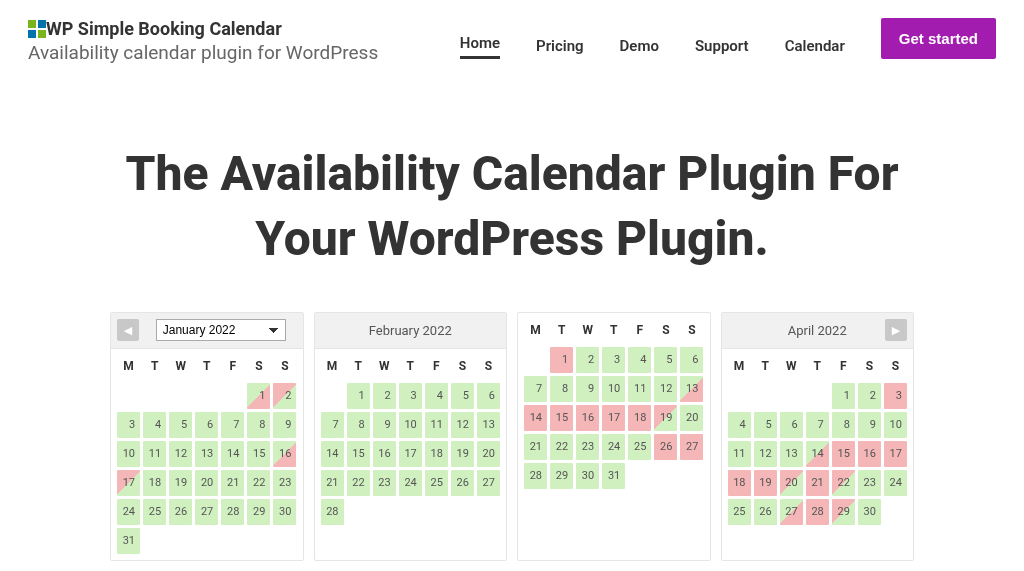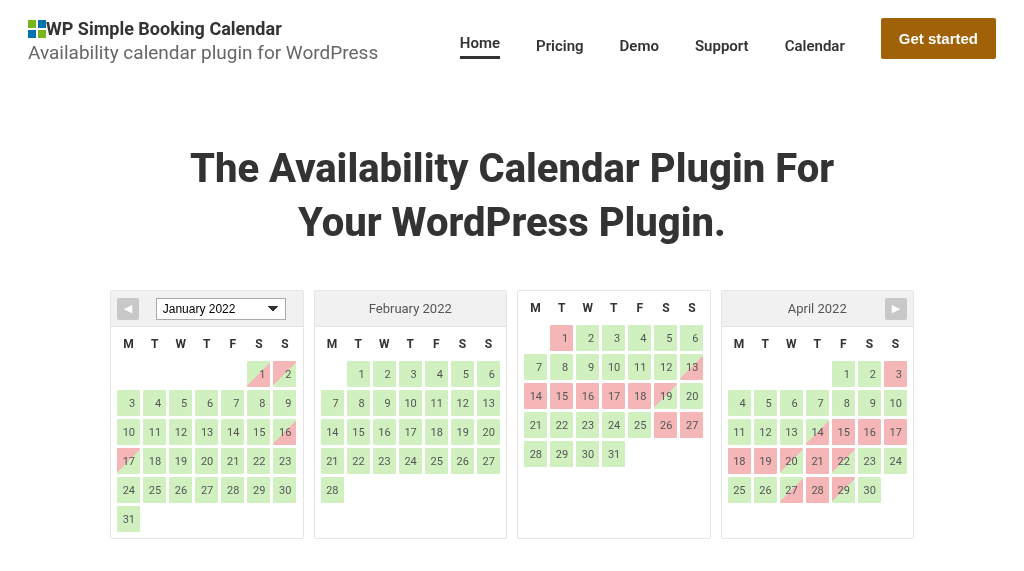--- a/index.html
+++ b/index.html
@@ -11,23 +11,23 @@
     .sq { width: 8px; height: 8px; }
     .sq1 { background: #7ab51d; }
     .sq2 { background: #0073aa; }
     .sq3 { background: #0073aa; }
     .sq4 { background: #7ab51d; }
     .brand-title { font-size: 18px; font-weight: 700; color: #333; }
     .brand-sub { font-size: 19px; color: #666; margin-top: 2px; }
     .nav { display: flex; align-items: flex-end; gap: 36px; }
     .nav-link { font-size: 15px; font-weight: 600; color: #333; text-decoration: none; cursor: pointer; padding-bottom: 4px; }
     .nav-link.active { border-bottom: 3px solid #333; }
-    .btn-cta { background: #a16207; color: #fff; font-weight: 700; font-size: 15px; padding: 12px 18px; border: none; border-radius: 2px; cursor: pointer; }
+    .btn-cta { background: #a21caf; color: #fff; font-weight: 700; font-size: 15px; padding: 12px 18px; border: none; border-radius: 2px; cursor: pointer; }
     .hero { text-align: center; padding: 60px 20px 40px; }
-    .hero h1 { font-size: 40px; font-weight: 800; color: #333; line-height: 1.35; }
+    .hero h1 { font-size: 48px; font-weight: 800; color: #333; line-height: 1.35; }
     .calendars { display: flex; gap: 10px; padding: 0 110px 40px; }
     .cal { flex: 1; border: 1px solid #e5e5e5; border-radius: 2px; background: #fff; }
     .cal-head { background: #f1f1f1; border-bottom: 1px solid #e5e5e5; height: 36px; display: flex; align-items: center; justify-content: center; font-size: 13px; color: #555; position: relative; padding: 0 6px; }
     .cal-nav-btn { width: 22px; height: 22px; background: #c8c8c8; border: none; border-radius: 2px; display: flex; align-items: center; justify-content: center; cursor: pointer; color: #fff; font-size: 11px; }
     .cal-nav-left { position: absolute; left: 6px; }
     .cal-nav-right { position: absolute; right: 6px; }
     .month-select { font-size: 12px; padding: 2px 20px 2px 6px; border: 1px solid #aaa; background: #fff; margin-left: 28px; width: 130px; height: 22px; appearance: none; background-image: linear-gradient(45deg, transparent 50%, #333 50%), linear-gradient(135deg, #333 50%, transparent 50%); background-position: calc(100% - 12px) center, calc(100% - 7px) center; background-size: 5px 5px, 5px 5px; background-repeat: no-repeat; }
     .cal-body { padding: 6px; }
     .dow-row { display: grid; grid-template-columns: repeat(7, 1fr); gap: 3px; margin-bottom: 6px; }
     .dow { text-align: center; font-size: 12px; font-weight: 700; color: #333; padding: 4px 0; }

